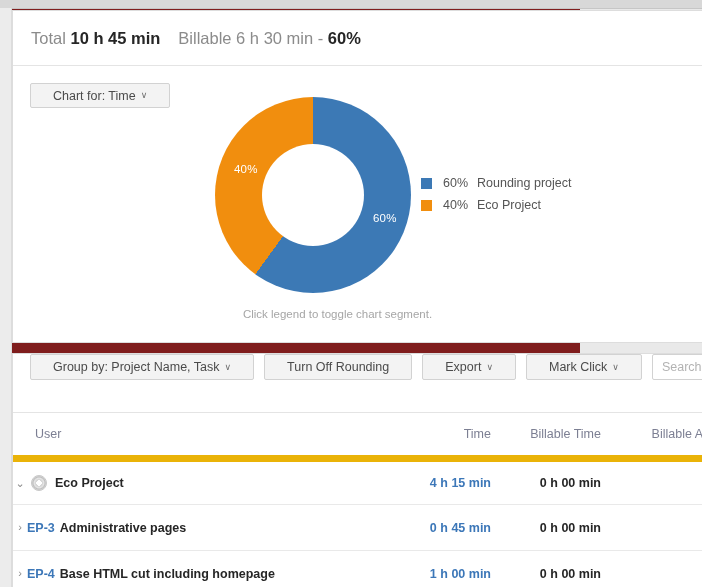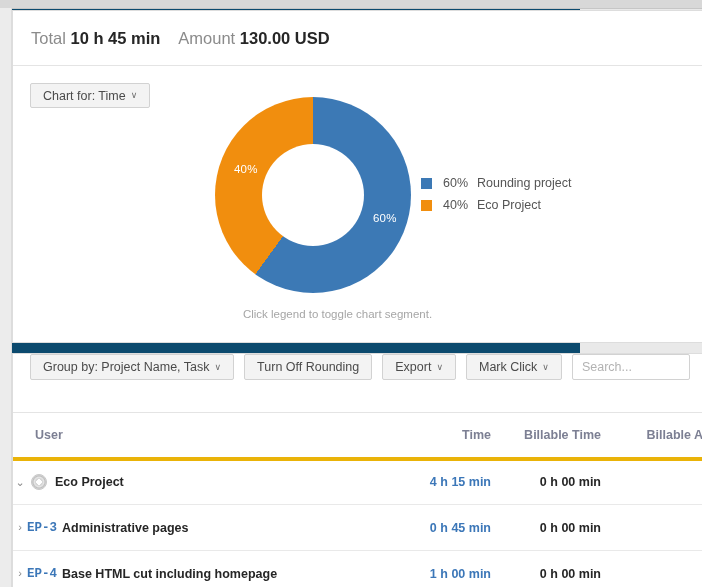--- a/index.html
+++ b/index.html
@@ -11,21 +11,21 @@
     height: 587px;
     overflow: hidden;
     background: #e9e9e9;
     font-family: "Liberation Sans", sans-serif;
     -webkit-font-smoothing: antialiased;
   }
   .page {
     position: relative;
     width: 580px;
     height: 587px;
-    background: #0c4a6e;
+    background: #7f1d1d;
     box-sizing: border-box;
   }
   
   .top-strip {
     position: absolute;
     top: 0; left: 0;
     width: 702px;
     height: 8px;
     background: #d8d8d8;
     border-bottom: 1px solid #c6c6c6;
@@ -75,21 +75,21 @@
   .chart-body {
     position: relative;
     height: 276px;
   }
 
   .btn {
     display: inline-flex;
     align-items: center;
     justify-content: center;
     height: 25px;
-    padding: 0 12px;
+    padding: 0 22px;
     background: #f3f3f3;
     border: 1px solid #d2d2d2;
     border-radius: 2px;
     font-size: 12.5px;
     color: #4b4b4b;
     box-sizing: border-box;
     white-space: nowrap;
     cursor: pointer;
     font-family: "Liberation Sans", sans-serif;
   }
@@ -214,25 +214,25 @@
   }
   .search-box::placeholder { color: #b3b3b3; }
 
   table.rpt {
     width: 100%;
     border-collapse: collapse;
     table-layout: fixed;
   }
   table.rpt th {
     border-top: 1px solid #e4e4e4;
-    border-bottom: 4px solid #eab308;
+    border-bottom: 7px solid #eab308;
     height: 46px;
     font-size: 12.5px;
     color: #7c7f93;
-    font-weight: bold;
+    font-weight: normal;
     text-align: right;
     padding: 0;
     box-sizing: border-box;
   }
   table.rpt th.col-user { text-align: left; padding-left: 22px; }
   table.rpt td {
     border-bottom: 1px solid #e9e9e9;
     height: 46px;
     font-size: 12.5px;
     padding: 0;
@@ -273,21 +273,20 @@
   .proj-name {
     font-size: 12.5px;
     font-weight: bold;
     color: #262626;
   }
   .task-key {
     font-size: 12.5px;
     color: #3c77b8;
     font-weight: bold;
     margin-right: 5px;
-    font-family: Liberation Mono, monospace;
   }
   .task-name {
     font-size: 12.5px;
     color: #262626;
     font-weight: bold;
     text-align: right;
   }
   .time-link {
     color: #3c77b8;
     font-weight: bold;
@@ -305,22 +304,21 @@
   <div class="left-gutter"></div>
 
   <div class="card-chart">
 
     <div class="summary-bar">
       <span class="seg">
         <span>Total</span>
         <b>10 h 45 min</b>
       </span>
       <span class="seg">
-        <span>Amount</span>
-        <b>130.00 USD</b>
+        <span>Billable 6 h 30 min - </span><b>60%</b>
       </span>
     </div>
 
     <div class="chart-body">
 
       <div class="chart-for-wrap">
         <div class="btn">
           <span>Chart for: Time</span>
           <span class="caret">∨</span>
         </div>

